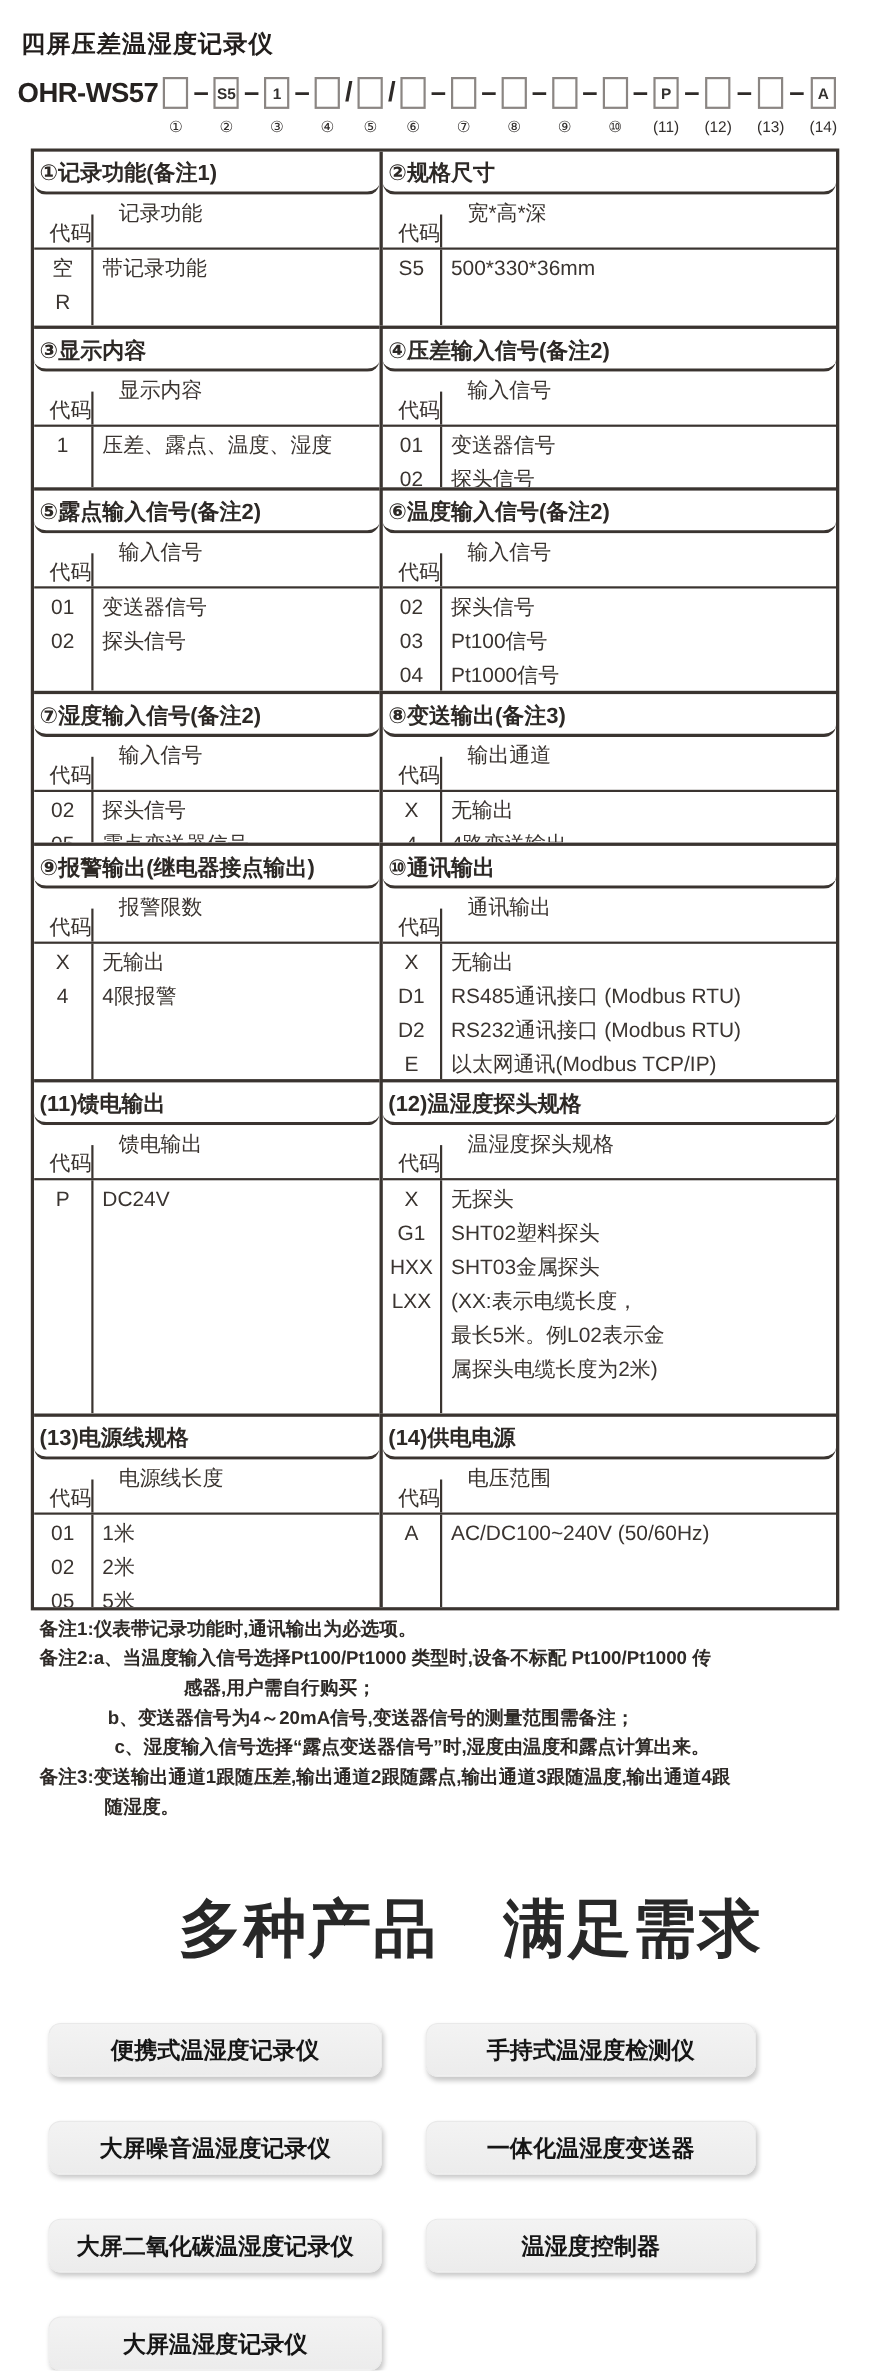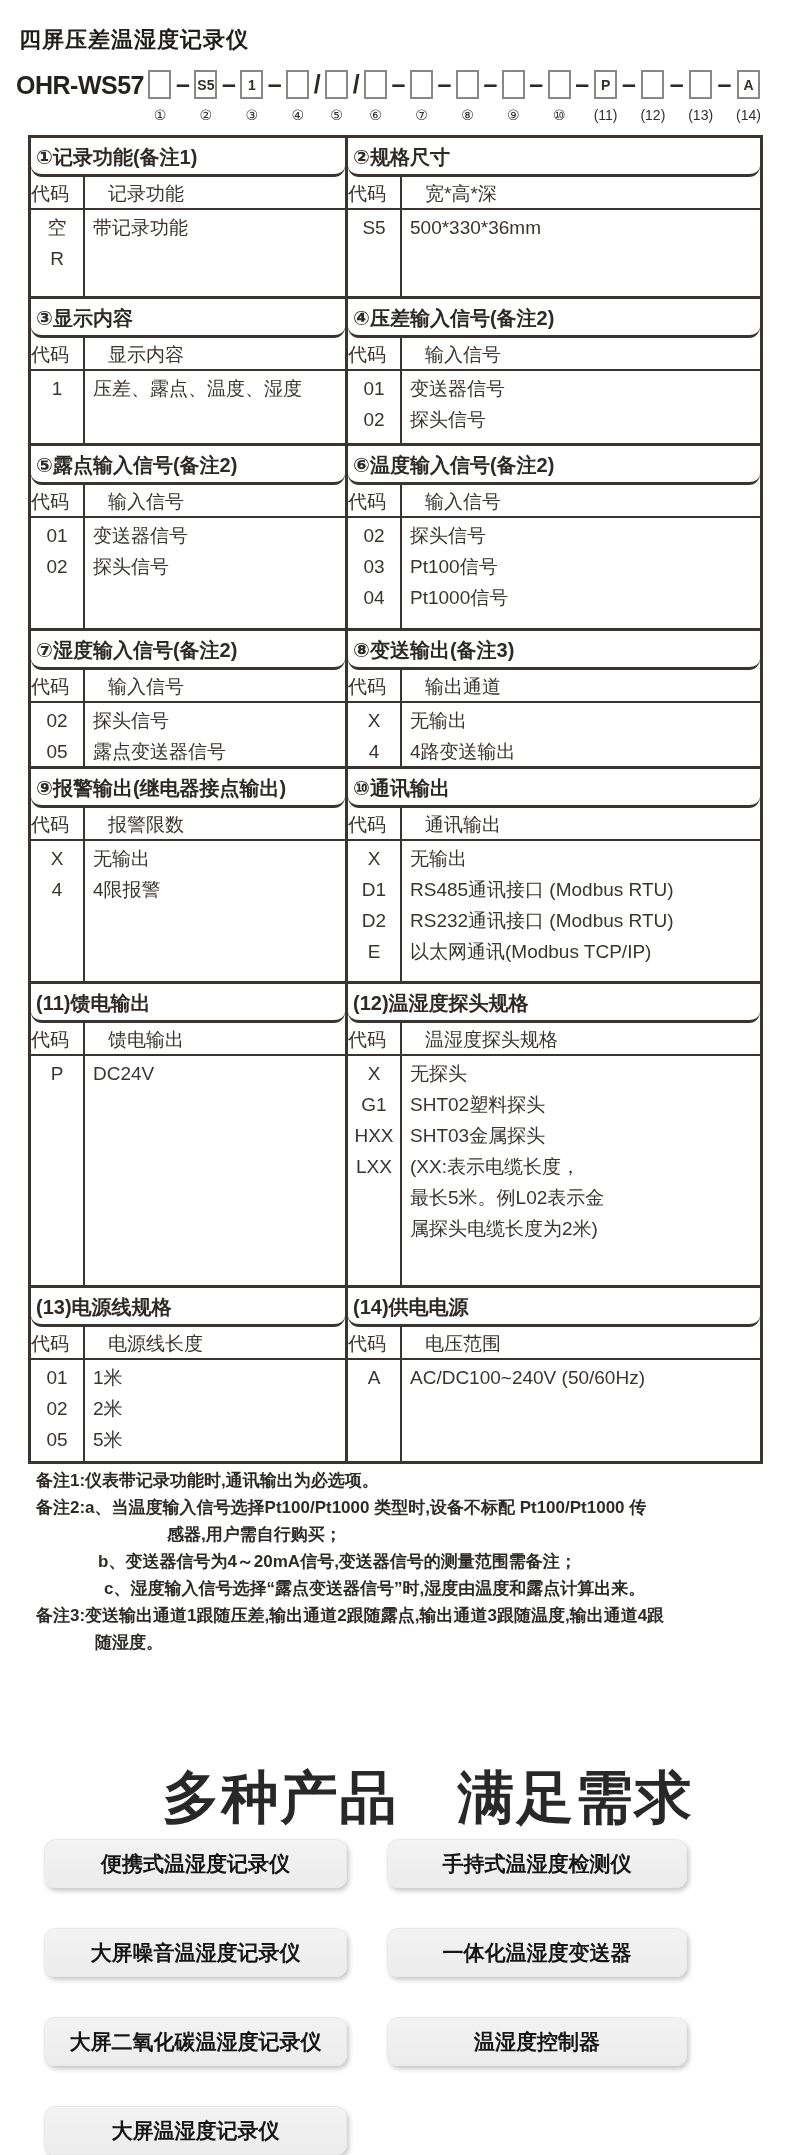--- a/index.html
+++ b/index.html
@@ -41,21 +41,21 @@
   }
   .section { display:flex; flex-direction:column; overflow:hidden; background:#fff; }
   .section:nth-child(n+3) { border-top:3px solid #3a3430; }
   .section:nth-child(even) { border-left:3px solid #3a3430; }
   .sec-header {
     flex:0 0 39px; border-bottom:3px solid #3a3430;
     font-size:20px; font-weight:700; color:#2d2926;
     padding:6px 0 0 5px; white-space:nowrap;border-radius:11px;
   }
   .sec-sub { flex:0 0 33px; border-bottom:2px solid #3a3430; display:flex; font-size:19px; }
-  .cell-code { width:54px; border-right:2px solid #3a3430; text-align:left; padding-top:4px; }
+  .cell-code { width:54px; border-right:2px solid #3a3430; text-align:right; padding-top:4px;margin-top:18px; }
   .cell-desc { flex:1; padding:4px 0 0 23px; white-space:nowrap; overflow:hidden;border-radius:14px; }
   .sec-body { flex:1; display:flex; font-size:19px; }
   .codes { width:54px; border-right:2px solid #3a3430; text-align:center; padding-top:2px; }
   .codes > div { line-height:31px; height:31px; }
   .descs { flex:1; padding:2px 0 0 8px; }
   .descs > div { line-height:31px; height:31px; white-space:nowrap; }
 
   
   .notes {
     position:absolute; top:1467px; left:36px; width:740px;
@@ -64,21 +64,21 @@
   .note-line { line-height:27px; white-space:nowrap; }
   .ind-a { padding-left:131px; }
   .ind-b { padding-left:62px; }
   .ind-c { padding-left:68px; }
   .ind-d { padding-left:59px; }
 
   
   .bottom-heading {
     position:absolute; top:1716px; left:68px; width:720px;
     text-align:center; font-size:57px; font-weight:900; color:#282828;
-    letter-spacing:2px; white-space:nowrap;margin-top:44px;
+    letter-spacing:2px; white-space:nowrap;
   }
   .products {
     position:absolute; top:1839px; left:44px;
     display:grid; grid-template-columns:303px 300px;
     column-gap:79px; row-gap:13px;gap:40px;
   }
   .product-btn {
     height:49px; border-radius:11px;
     background:linear-gradient(180deg,#f3f3f3,#ececec);
     box-shadow:2px 3px 5px rgba(0,0,0,0.22);

